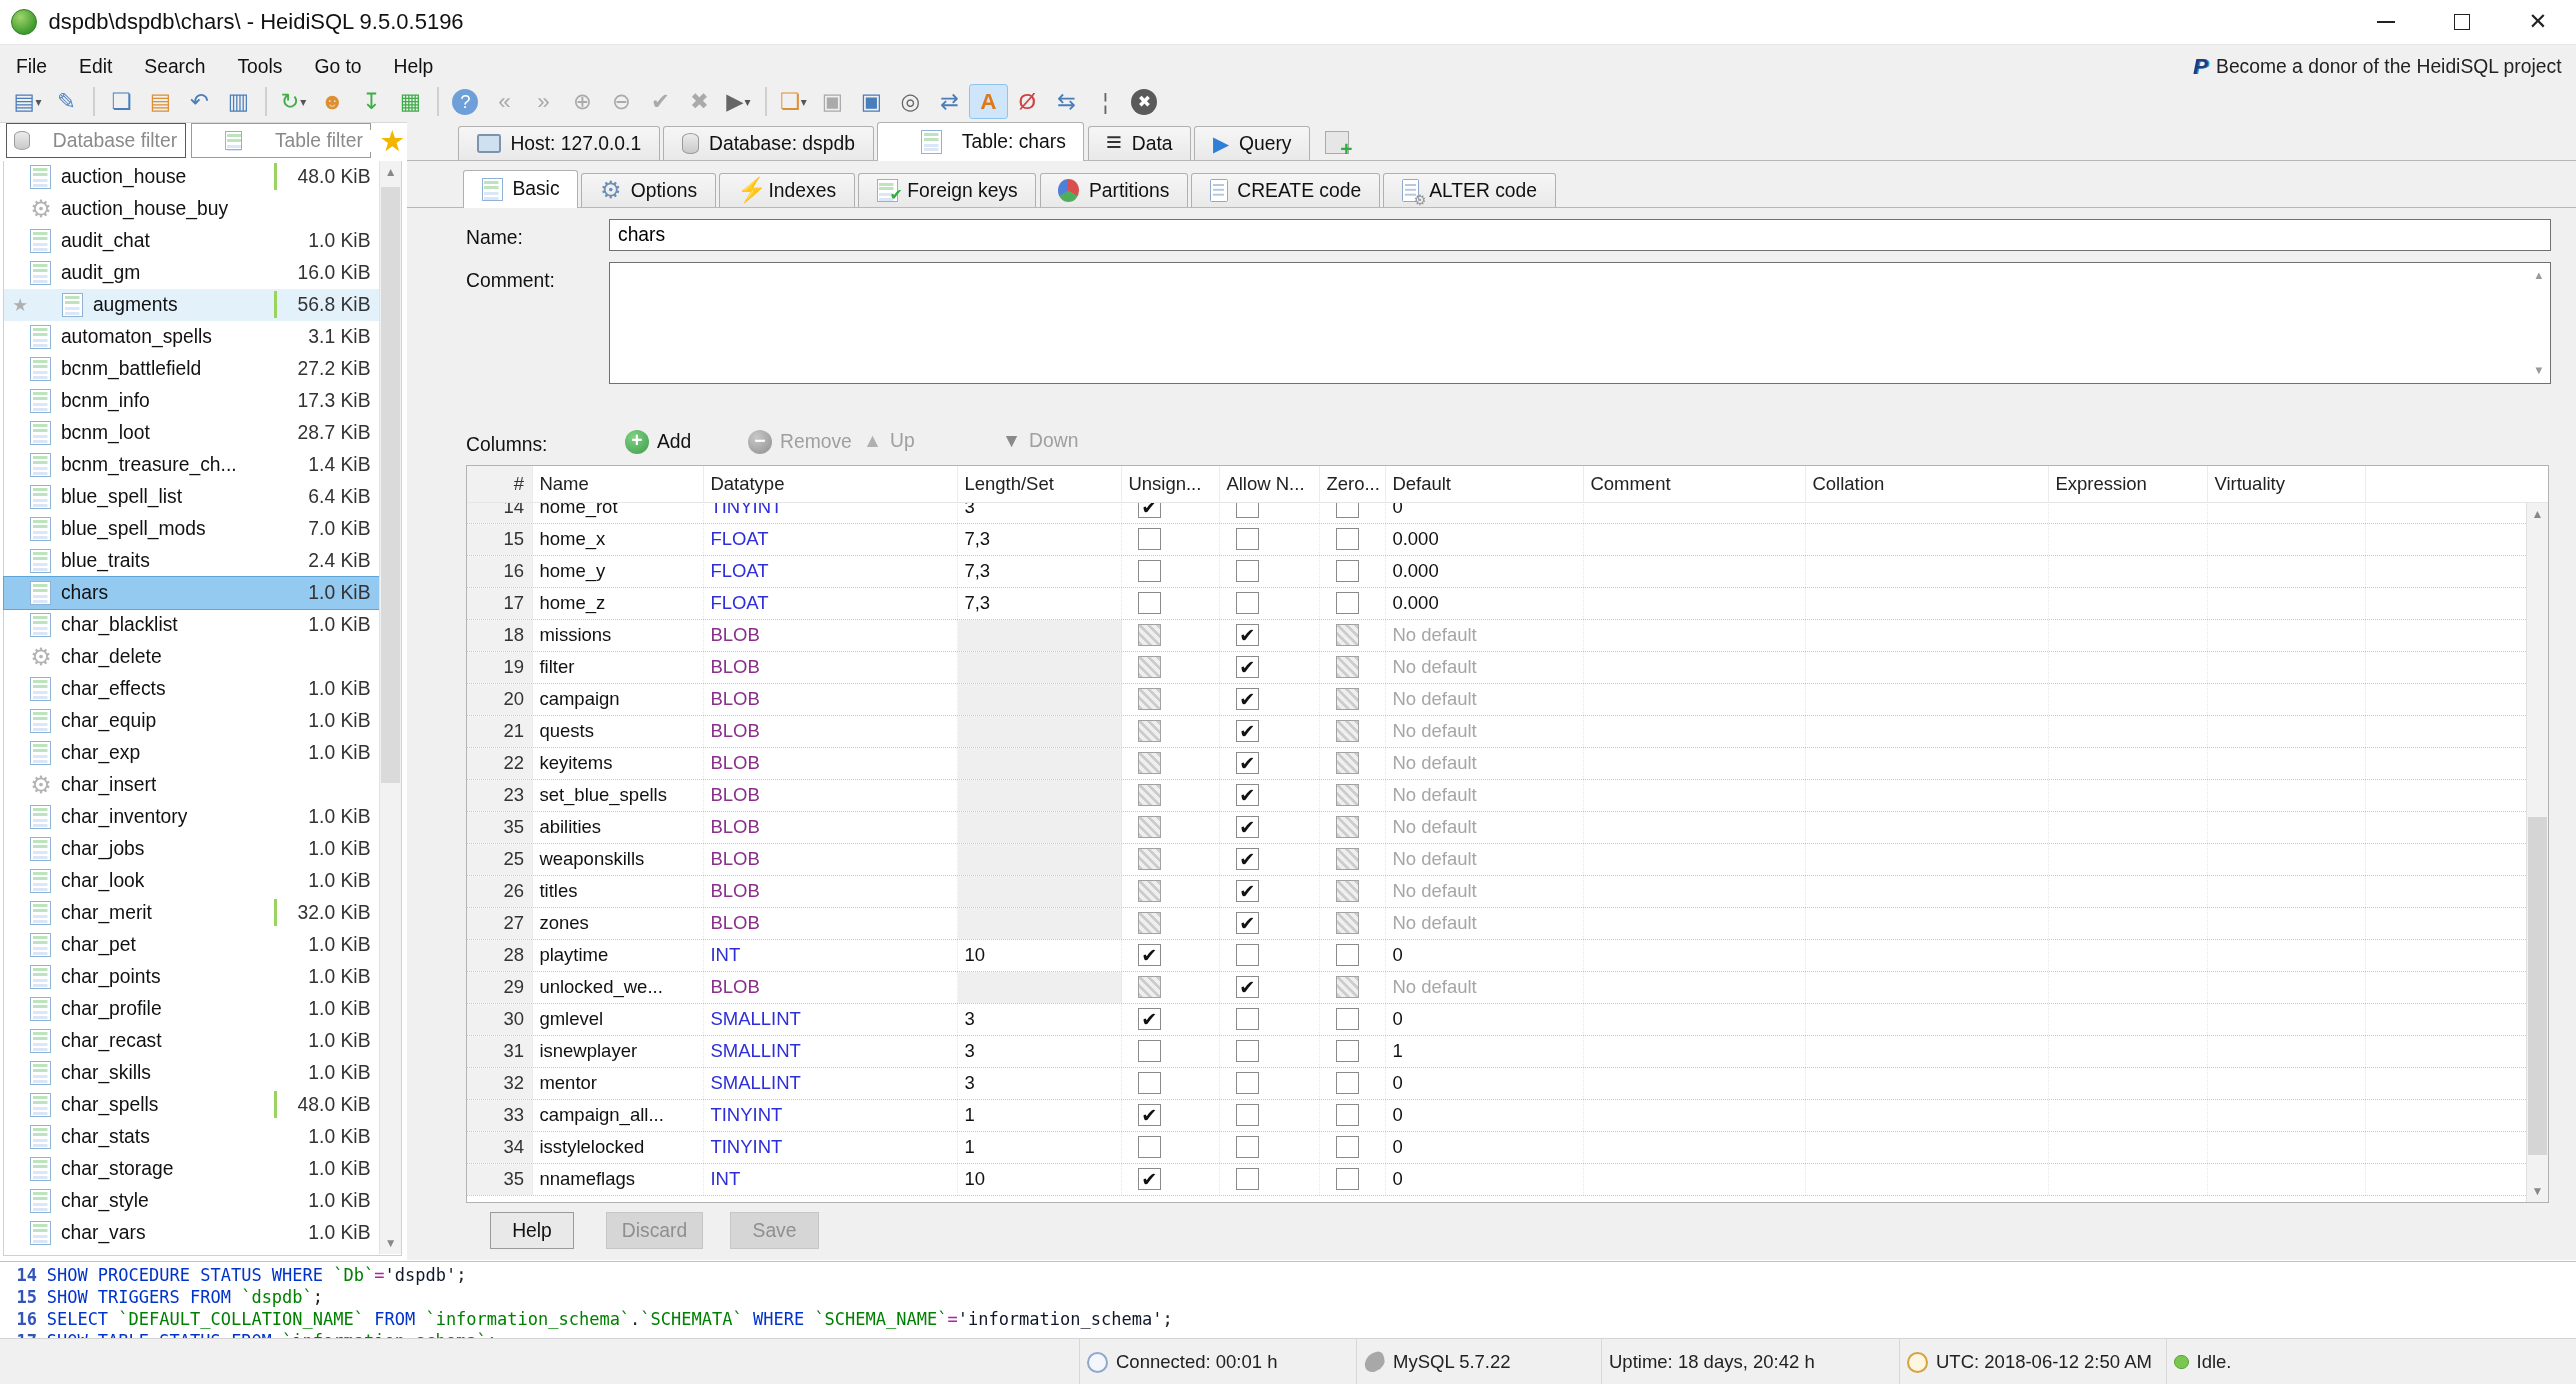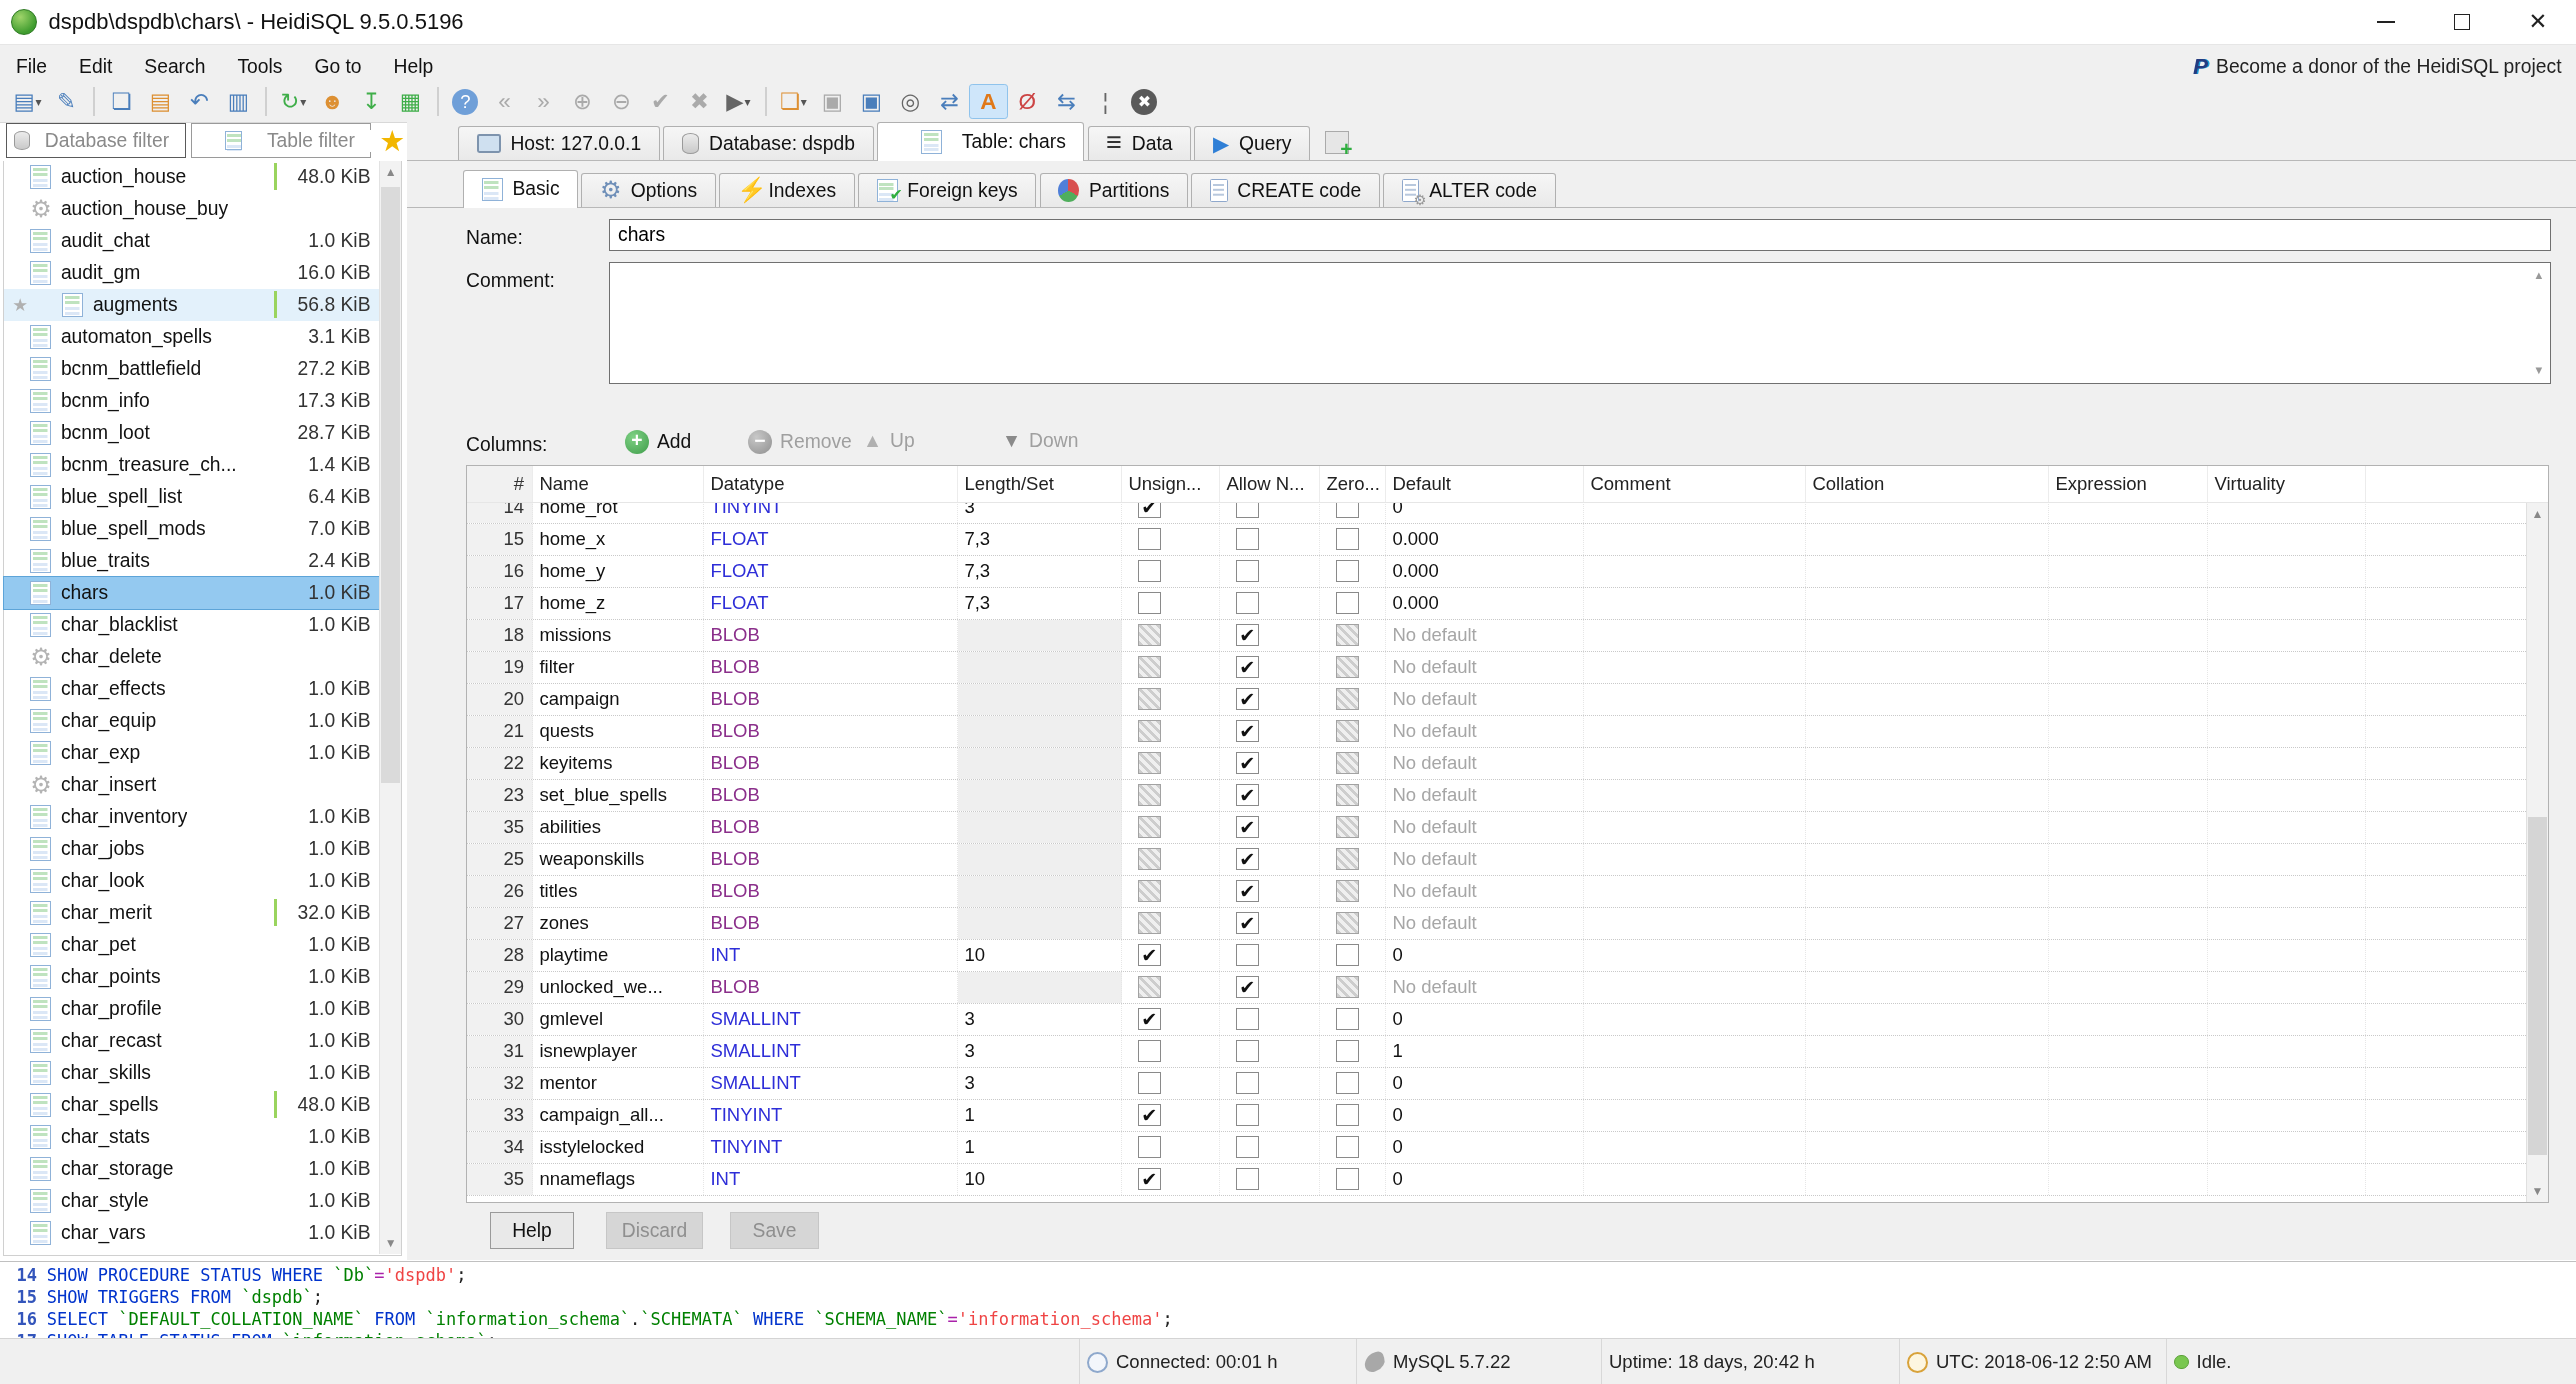--- a/index.html
+++ b/index.html
@@ -34,21 +34,21 @@
   .c-blue .tb-glyph{color:#4a7ebb}.c-green .tb-glyph{color:#3fae49}
   .c-orange .tb-glyph{color:#dd9033}.c-gray .tb-glyph{color:#aaaaaa}
   .c-dark .tb-glyph{color:#666}.c-red .tb-glyph{color:#cc4444}
   .c-help .tb-glyph{background:#6f9fd8;color:#fff;border-radius:50%;width:26px;height:26px;line-height:26px;font-size:18.5px;text-align:center}
   .c-stop .tb-glyph{background:#5a5a5a;color:#fff;border-radius:50%;width:26px;height:26px;line-height:26px;font-size:16px;text-align:center}
   .c-hl .tb-glyph{color:#e07818;font-weight:bold}
   .tb-active{background:#cfe6fa;border:0.8px solid #8fc3ec}
 
   
   .filters{position:absolute;left:6.4px;top:123px;display:flex;align-items:center}
-  .filter{width:180px;height:35px;background:#fff;display:flex;align-items:center;padding:0 6.4px;gap:15px}
+  .filter{width:180px;height:35px;background:#fff;display:flex;align-items:center;padding:0 6.4px;gap:23px}
   .filter input{border:none;outline:none;width:129px;font-size:19.3px;font-family:"Liberation Sans",sans-serif;color:#444}
   .filter input::placeholder{color:#8a8a8a}
   .f-db{border:1.6px solid #5a5a5a}
   .f-tbl{border:0.8px solid #9a9a9a;margin-left:4.8px}
   .fi-db{width:16px;height:19.3px;background:linear-gradient(#ececec,#c9c9c9);border:0.8px solid #9a9a9a;border-radius:8px/4.8px;flex:none}
   .star-btn{font-size:29px;color:#f2b600;margin-left:8px}
 
   .tree{position:absolute;left:3.2px;top:161px;width:399px;height:1095px;background:#fff;border:0.8px solid #d0d0d0;border-top:none}
   .titem{height:32px;width:376px;display:flex;align-items:center;font-size:19.3px;position:relative}
   .titem.sel{background:#94c9f0;outline:0.8px solid #5da4d8}
@@ -142,21 +142,21 @@
   .btn-discard{left:199px;width:97px;background:#d6d6d6;border:0.8px solid #c6c6c6;color:#8f8f8f}
   .btn-save{left:323px;width:89px;background:#d6d6d6;border:0.8px solid #c6c6c6;color:#8f8f8f}
 
   
   .sqllog{position:absolute;left:0;top:1261px;width:2576px;height:77px;background:#fff;border-top:0.8px solid #c0c0c0;
     overflow:hidden;font-family:"DejaVu Sans Mono",monospace;font-size:17px;line-height:22px;padding-top:1.6px}
   .sline{display:flex;white-space:pre}
   .ln{width:37px;text-align:right;margin-right:9.7px;color:#3355bb;font-weight:bold;flex:none}
   .tok-kw{color:#0033cc;font-weight:normal}
   .tok-id{color:#008000}
-  .tok-str{color:#ef4444}
+  .tok-str{color:#0f172a}
   .tok-op{color:#aa22aa}
   .tok-pl{color:#222}
 
   
   .statusbar{position:absolute;left:0;top:1338px;width:2576px;height:47px;background:#f0f0f0;
     border-top:0.8px solid #d4d4d4;display:flex;align-items:center;font-size:18.5px;color:#222}
   .seg{height:100%;display:flex;align-items:center;gap:8px;padding-left:7px;border-left:0.8px solid #d8d8d8;white-space:nowrap;overflow:hidden}
   .seg:nth-child(1){border-left:none;width:1079px}
   .seg:nth-child(2){width:277px}
   .seg:nth-child(3){width:245px}

